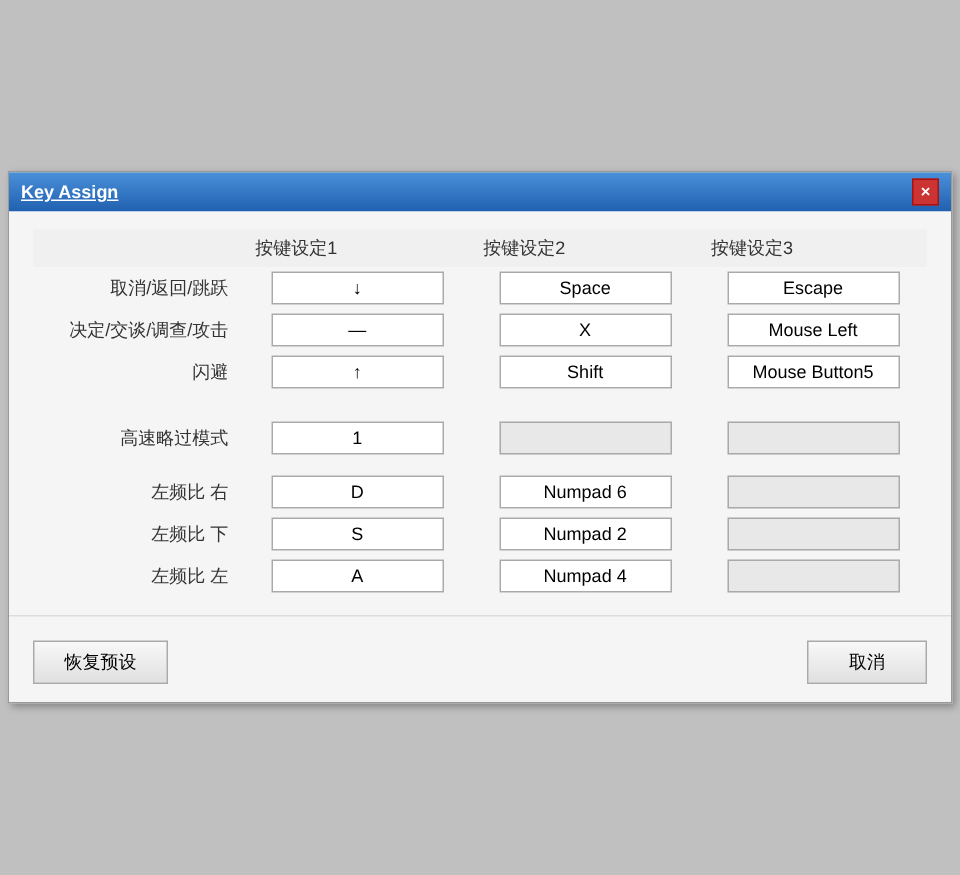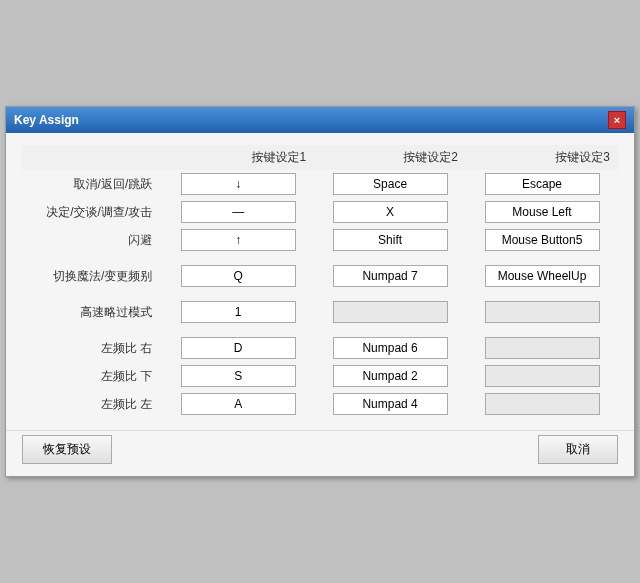--- a/index.html
+++ b/index.html
@@ -24,20 +24,21 @@
       color: white;
       padding: 4px 8px;
       display: flex;
       align-items: center;
       justify-content: space-between;
       height: 26px;
     }
     .title-bar-text {
       font-size: 12px;
       font-weight: bold;
+      text-decoration: underline;
     }
     .close-btn {
       background: #cc3333;
       border: 1px solid #aa1111;
       color: white;
       width: 18px;
       height: 18px;
       display: flex;
       align-items: center;
       justify-content: center;
@@ -50,21 +51,21 @@
       background: #f5f5f5;
     }
     .table-container {
       width: 100%;
     }
     table {
       width: 100%;
       border-collapse: collapse;
     }
     .header-row th {
-      text-align: right;
+      text-align: left;
       padding: 4px 8px;
       font-size: 12px;
       color: #333;
       font-weight: normal;
       background: #f0f0f0;
     }
     .header-row th:first-child {
       text-align: right;
       width: 120px;
     }
@@ -99,21 +100,21 @@
     td.key-cell input.empty {
       background: #e8e8e8;
     }
     .separator {
       height: 8px;
     }
     .footer {
       display: flex;
       justify-content: space-between;
       align-items: center;
-      padding: 4px 16px 12px;
+      padding: 16px 16px 12px;
       background: #f5f5f5;
       border-top: 1px solid #ddd;
     }
     .footer-btn {
       padding: 5px 20px;
       background: linear-gradient(to bottom, #f8f8f8, #e0e0e0);
       border: 1px solid #aaa;
       font-size: 12px;
       font-family: inherit;
       cursor: pointer;
@@ -158,26 +159,20 @@
               </tr>
               <tr>
                 <td class="row-label">闪避</td>
                 <td class="key-cell"><input type="text" value="↑" style=""></td>
                 <td class="key-cell"><input type="text" value="Shift" style=""></td>
                 <td class="key-cell"><input type="text" value="Mouse Button5" style=""></td>
               </tr>
               <tr class="separator">
                 <td colspan="4" style="height: 6px;"></td>
               </tr>
-              <tr>
-                <td class="row-label">切换魔法/变更频别</td>
-                <td class="key-cell"><input type="text" value="Q" style=""></td>
-                <td class="key-cell"><input type="text" value="Numpad 7" style=""></td>
-                <td class="key-cell"><input type="text" value="Mouse WheelUp" style=""></td>
-              </tr>
               <tr class="separator">
                 <td colspan="4" style="height: 6px;"></td>
               </tr>
               <tr>
                 <td class="row-label">高速略过模式</td>
                 <td class="key-cell"><input type="text" value="1" style=""></td>
                 <td class="key-cell"><input type="text" class="empty" style=""></td>
                 <td class="key-cell"><input type="text" class="empty" style=""></td>
               </tr>
               <tr class="separator">

